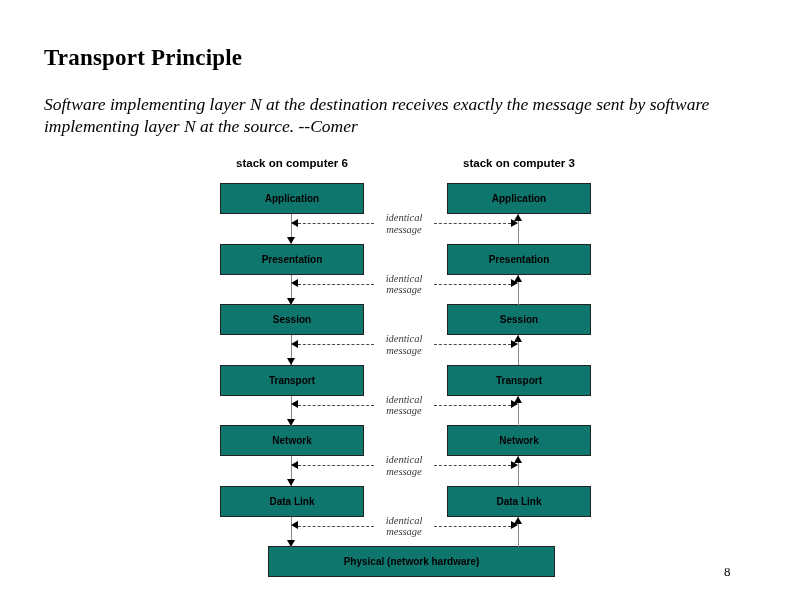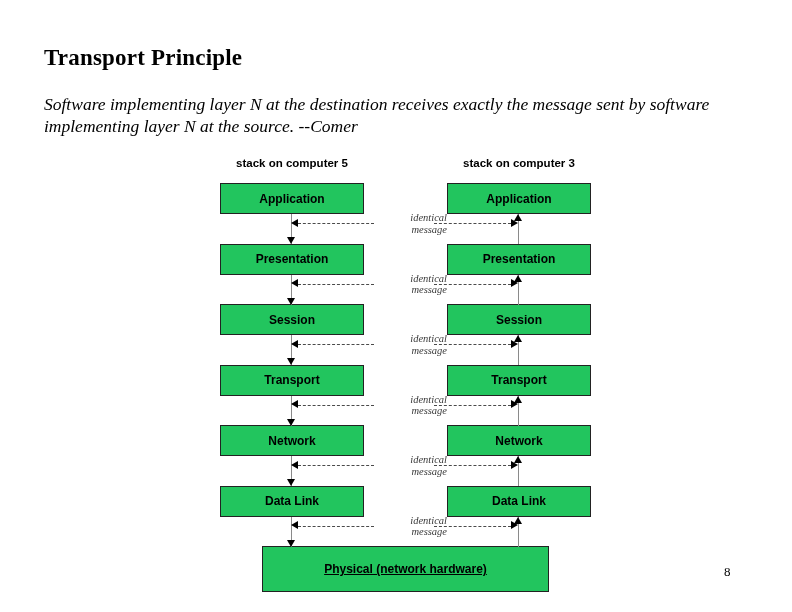--- a/index.html
+++ b/index.html
@@ -68,38 +68,37 @@
     color: #000;
     white-space: nowrap;
     text-align: center;
   }
   #header-left  { left: 220px; top: 7px;  width: 144px; }
   #header-right { left: 447px; top: 7px;  width: 144px; }
 
   .layer-box {
     position: absolute;
     box-sizing: border-box;
-    background: #22c55e;
+    background: #0f766e;
     border: 1.6px solid #222222;
     display: flex;
     align-items: center;
     justify-content: center;
     font-family: "Liberation Sans", sans-serif;
     font-weight: bold;
-    font-size: 12px;
+    font-size: 10px;
     color: #000;
     white-space: nowrap;
   }
   .layer-box.left  { left: 220px; width: 144px; height: 31px; }
   .layer-box.right { left: 447px; width: 144px; height: 31px; }
   .layer-box.physical {
-    left: 262px;
+    left: 268px;
     width: 287px;
-    height: 46px;
-    text-decoration: underline;
+    height: 31px;
   }
 
   
   .rail {
     position: absolute;
     width: 1.4px;
     background: #8a8a8a;
   }
   .rail.left  { left: 290.5px; }
   .rail.right { left: 517.5px; }
@@ -134,41 +133,41 @@
   
   .dashline {
     position: absolute;
     height: 0;
     border-top: 1.2px dashed #4a4a4a;
   }
 
   .msg-label {
     position: absolute;
     width: 86px;
-    text-align: right;
+    text-align: center;
     font-family: "Liberation Serif", serif;
     font-style: italic;
     font-size: 10.5px;
     line-height: 11.5px;
     color: #3a3a3a;
   }
   .msg-label span { display: block; }
 </style>
 </head>
 <body>
 
 <div id="slide-title">Transport Principle</div>
 
 <div id="slide-body">Software implementing layer N at the destination receives exactly the message sent by software implementing layer N at the source. --Comer</div>
 
 <div id="page-number">8</div>
 
 <div id="diagram">
 
-  <div class="stack-header" id="header-left">stack on computer 5</div>
+  <div class="stack-header" id="header-left">stack on computer 6</div>
   <div class="stack-header" id="header-right">stack on computer 3</div>
 
   <div class="layer-box left" style="top:33px">Application</div>
   <div class="layer-box left" style="top:93.5px">Presentation</div>
   <div class="layer-box left" style="top:154px">Session</div>
   <div class="layer-box left" style="top:214.5px">Transport</div>
   <div class="layer-box left" style="top:275px">Network</div>
   <div class="layer-box left" style="top:335.5px">Data Link</div>
 
   <div class="layer-box right" style="top:33px">Application</div>

